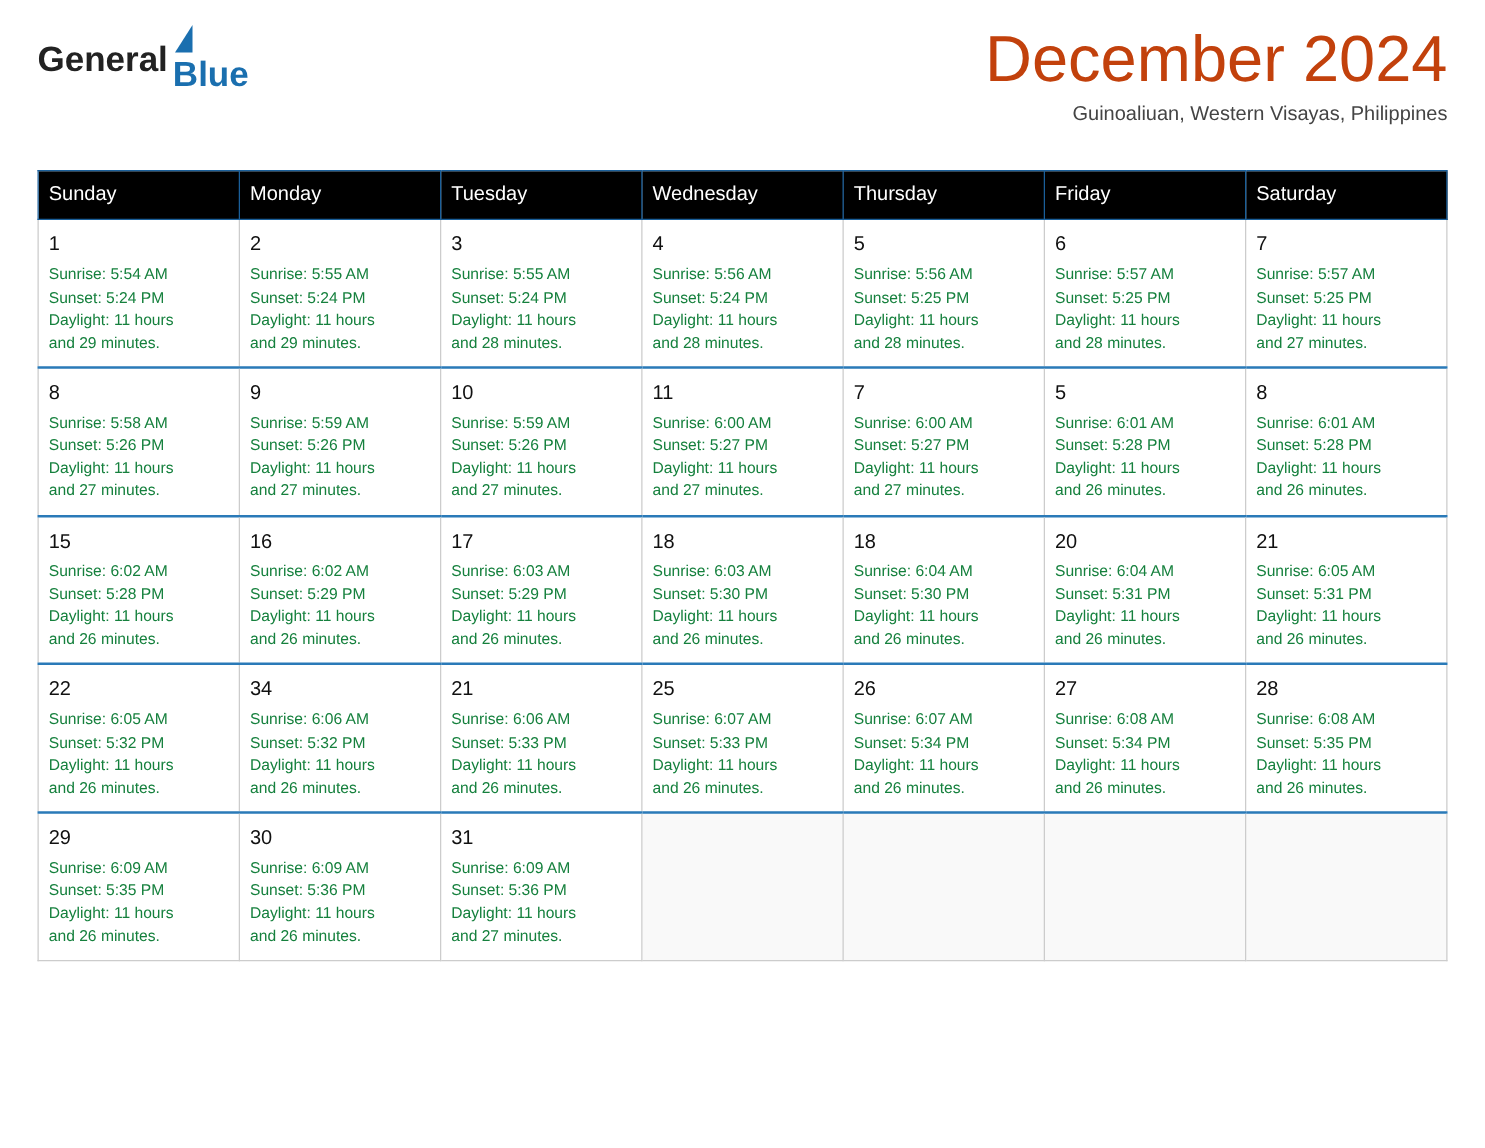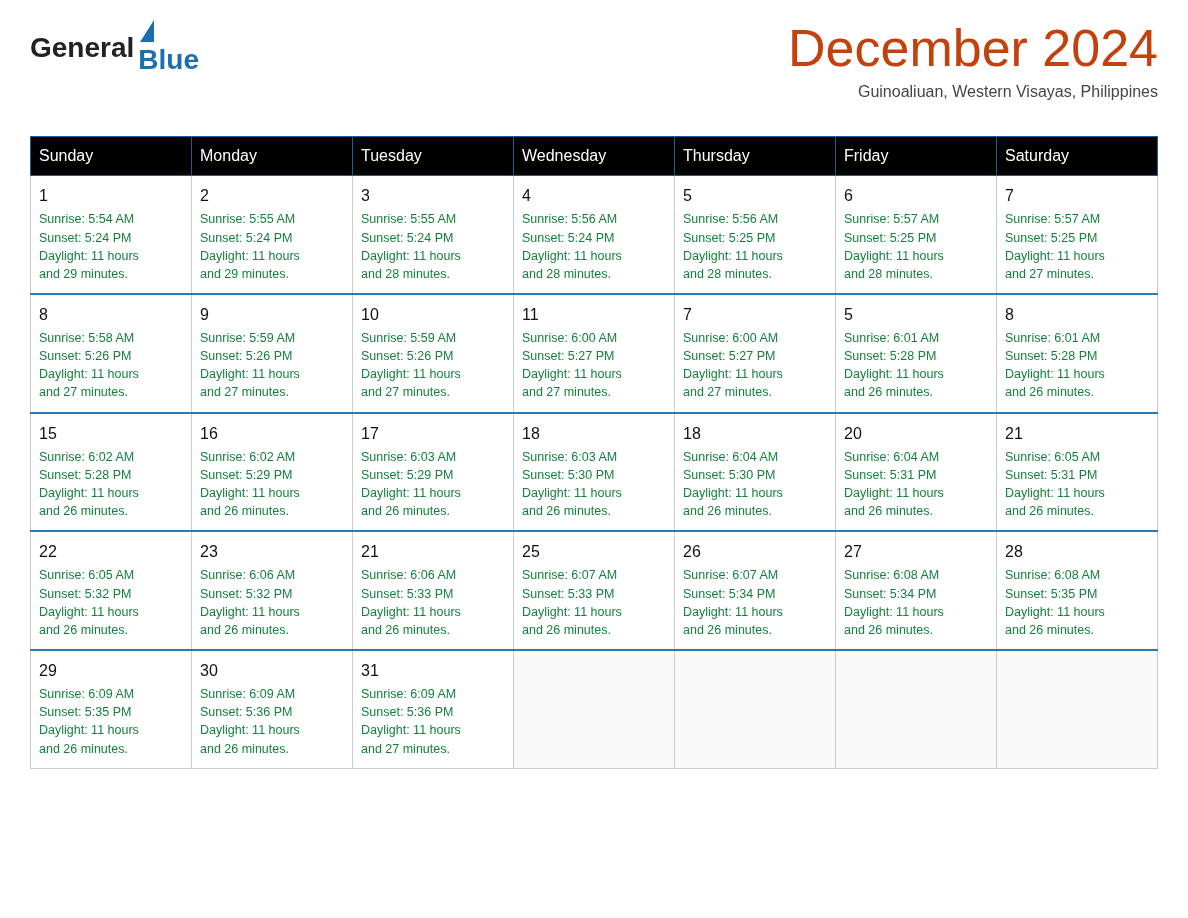--- a/index.html
+++ b/index.html
@@ -216,21 +216,21 @@
           <span class="day-number">21</span>
           <div class="day-info">Sunrise: 6:05 AM<br>Sunset: 5:31 PM<br>Daylight: 11 hours<br>and 26 minutes.</div>
         </td>
       </tr>
       <tr class="row-divider">
         <td>
           <span class="day-number">22</span>
           <div class="day-info">Sunrise: 6:05 AM<br>Sunset: 5:32 PM<br>Daylight: 11 hours<br>and 26 minutes.</div>
         </td>
         <td>
-          <span class="day-number">23</span>
+          <span class="day-number">34</span>
           <div class="day-info">Sunrise: 6:06 AM<br>Sunset: 5:32 PM<br>Daylight: 11 hours<br>and 26 minutes.</div>
         </td>
         <td>
           <span class="day-number">21</span>
           <div class="day-info">Sunrise: 6:06 AM<br>Sunset: 5:33 PM<br>Daylight: 11 hours<br>and 26 minutes.</div>
         </td>
         <td>
           <span class="day-number">25</span>
           <div class="day-info">Sunrise: 6:07 AM<br>Sunset: 5:33 PM<br>Daylight: 11 hours<br>and 26 minutes.</div>
         </td>

